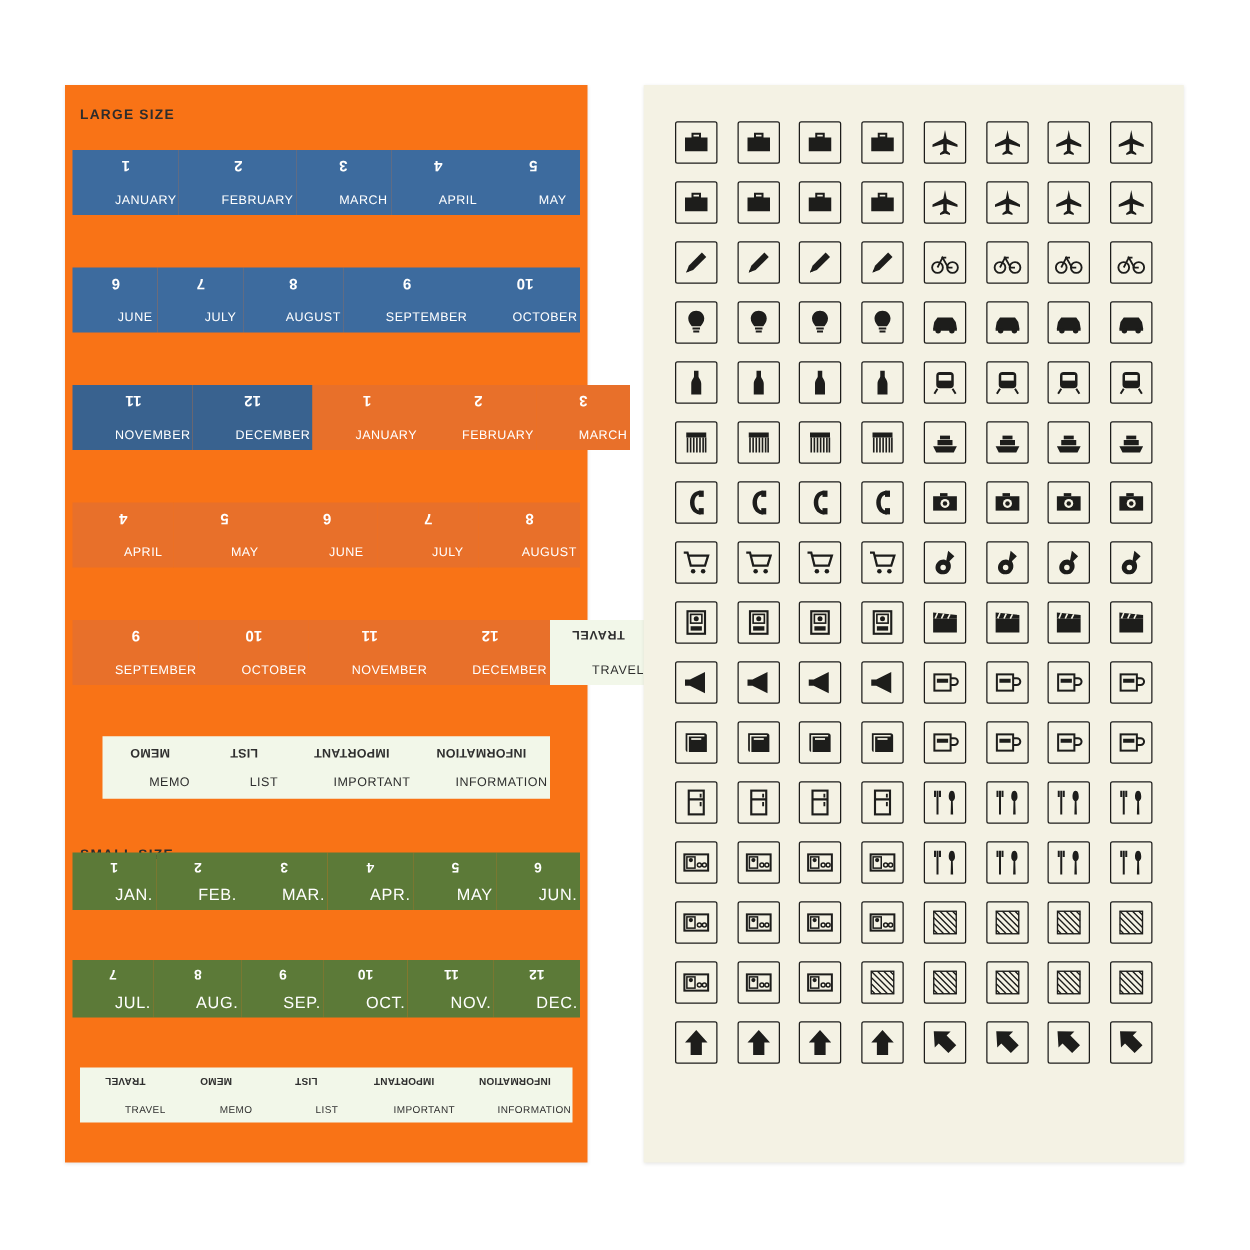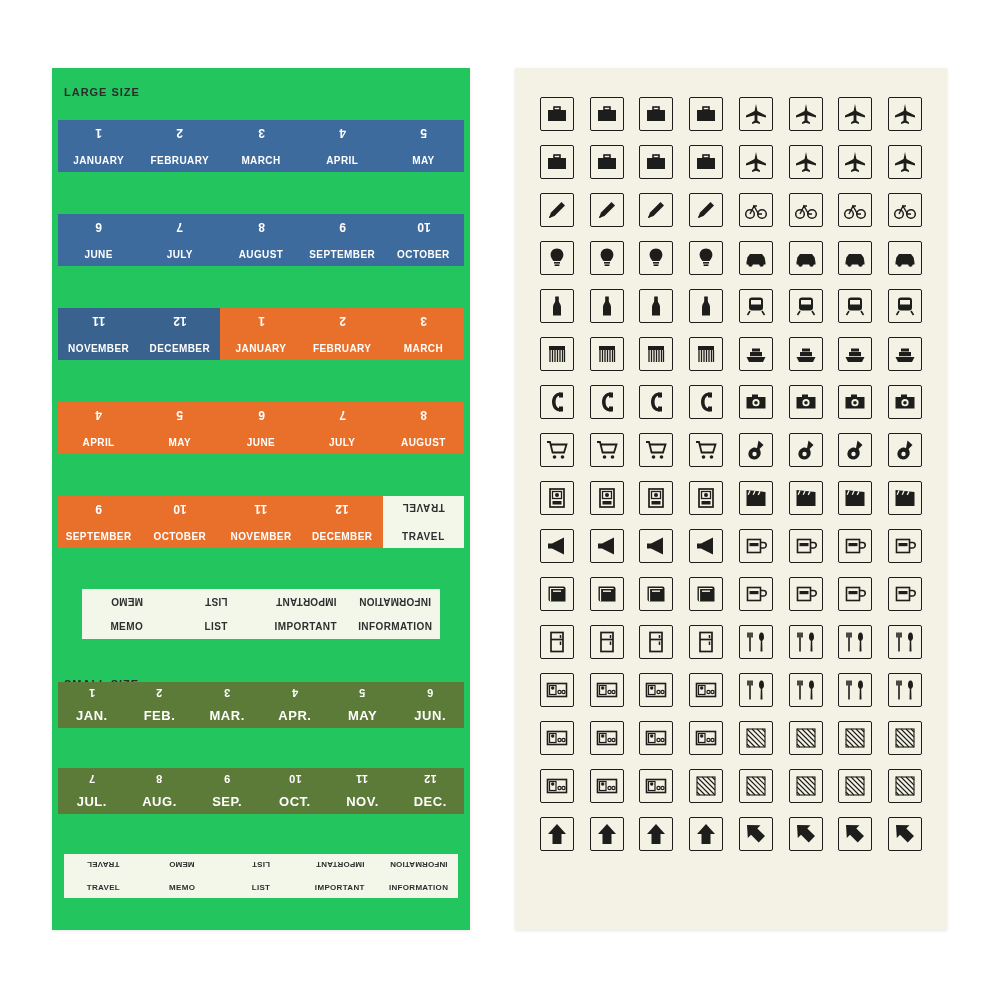--- a/index.html
+++ b/index.html
@@ -19,21 +19,21 @@
     inset: 0;
   }
 
   
   .sheet-left {
     position: absolute;
     left: 52px;
     top: 68px;
     width: 418px;
     height: 862px;
-    background: #22c55e;
+    background: #f97316;
     box-shadow: 0 1px 3px rgba(0,0,0,0.10);
   }
   .section-title {
     position: absolute;
     left: 12px;
     font-size: 11px;
     letter-spacing: 0.09em;
     color: #2c2c2c;
     font-weight: 700;
   }
@@ -51,22 +51,23 @@
     align-items: center;
     text-align: center;
     box-sizing: border-box;
   }
   .num-up {
     transform: rotate(180deg);
     font-weight: 700;
     letter-spacing: 0.02em;
   }
   .name-dn {
-    font-weight: 700;
+    font-weight: 400;
     letter-spacing: 0.04em;
+    margin-left: 32px;
   }
 
   
   .strip-lg { height: 52px; }
   .strip-lg .cell {
     padding: 6px 2px 6px 2px;
   }
   .strip-lg .num-up { font-size: 12px; }
   .strip-lg .name-dn { font-size: 10px; }
   .blue  { background: #3d6b9e; color: #ffffff; }

